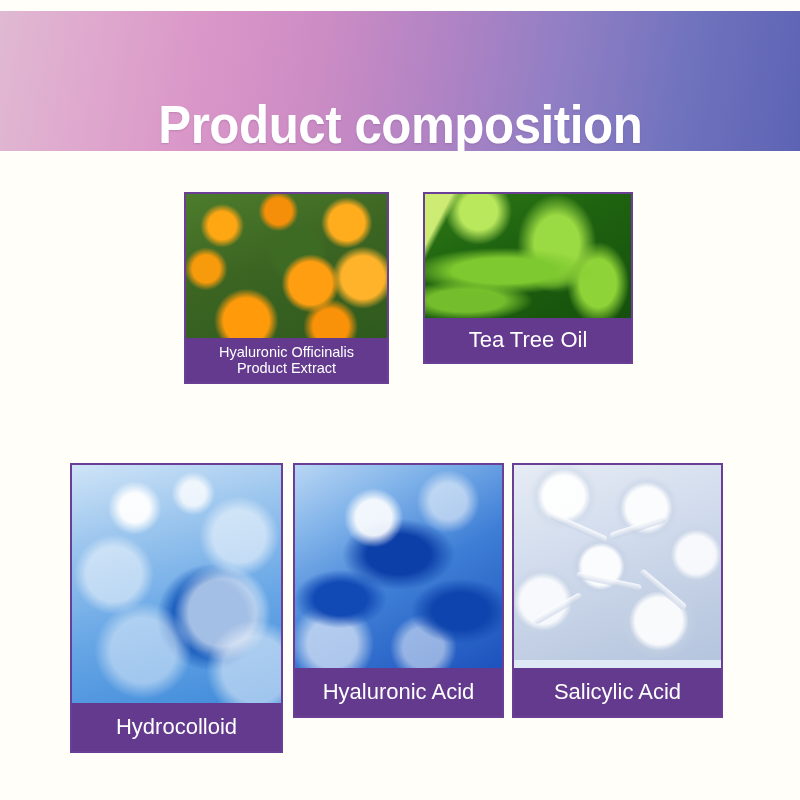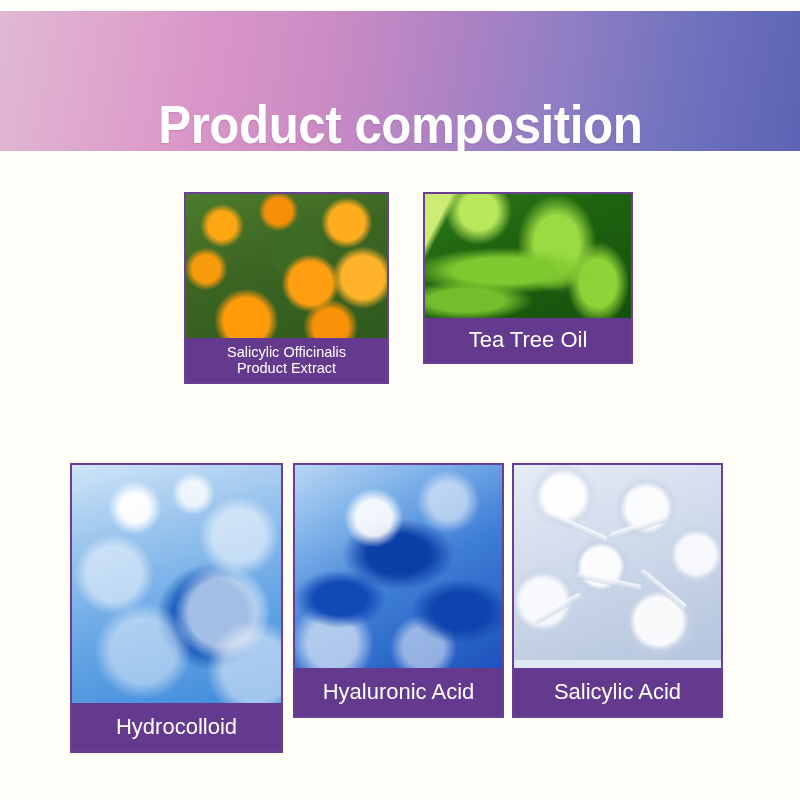--- a/index.html
+++ b/index.html
@@ -200,21 +200,21 @@
 <div class="header-banner">
   <div class="header-title">Product composition</div>
 </div>
 
 <div class="content-area">
 
   <div class="card" id="card-calendula">
     <div class="card-media media-calendula"></div>
     <div class="card-label">
       <div>
-        <div>Salicylic Officinalis</div>
+        <div>Hyaluronic Officinalis</div>
         <div>Product Extract</div>
       </div>
     </div>
   </div>
 
   <div class="card" id="card-teatree">
     <div class="card-media media-teatree"></div>
     <div class="card-label">Tea Tree Oil</div>
   </div>
 

